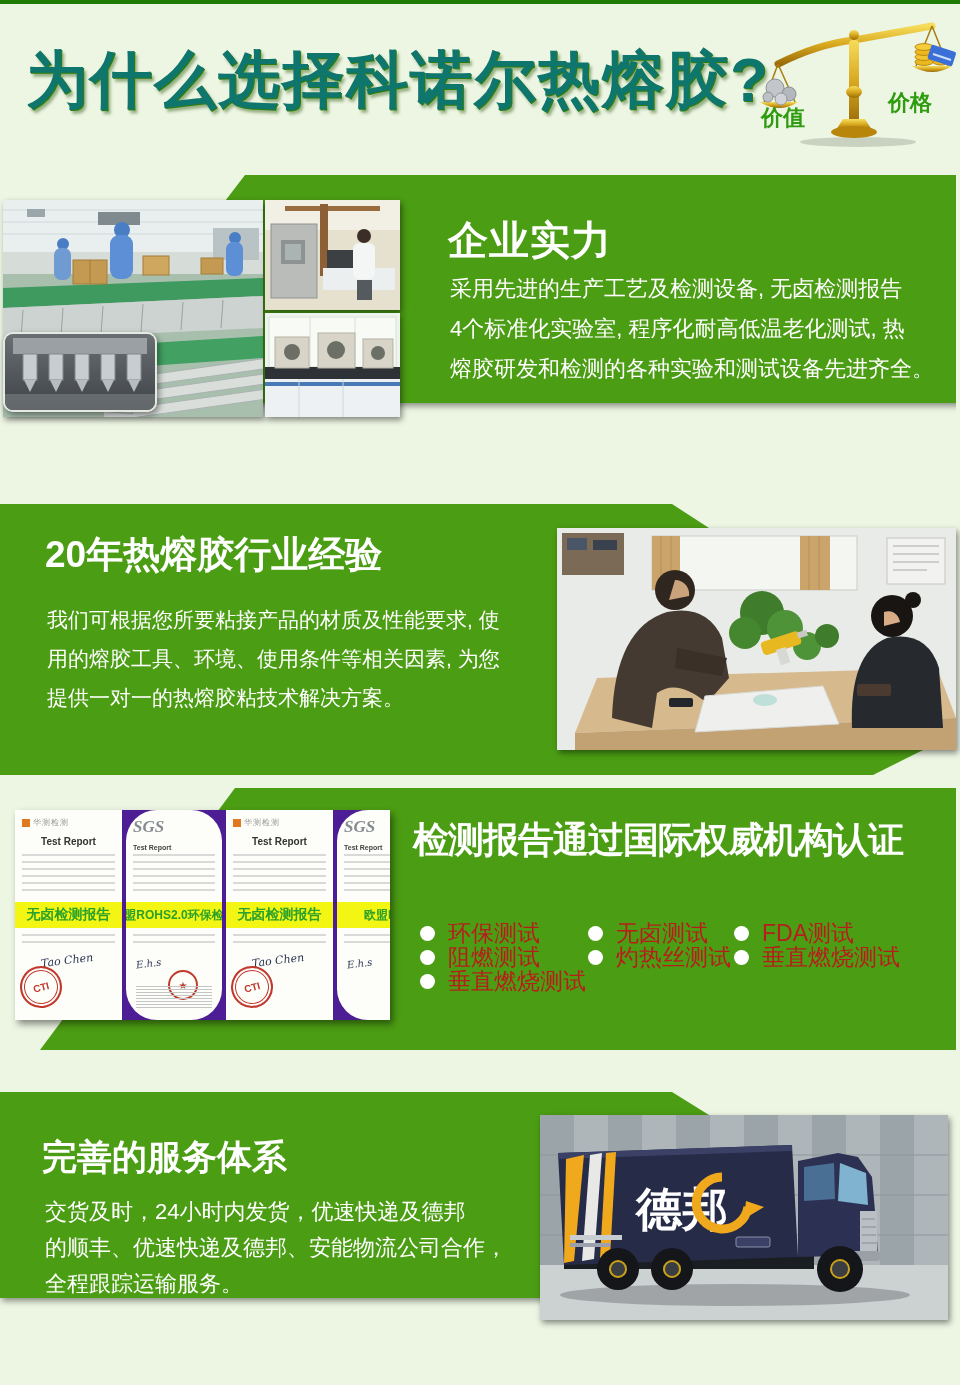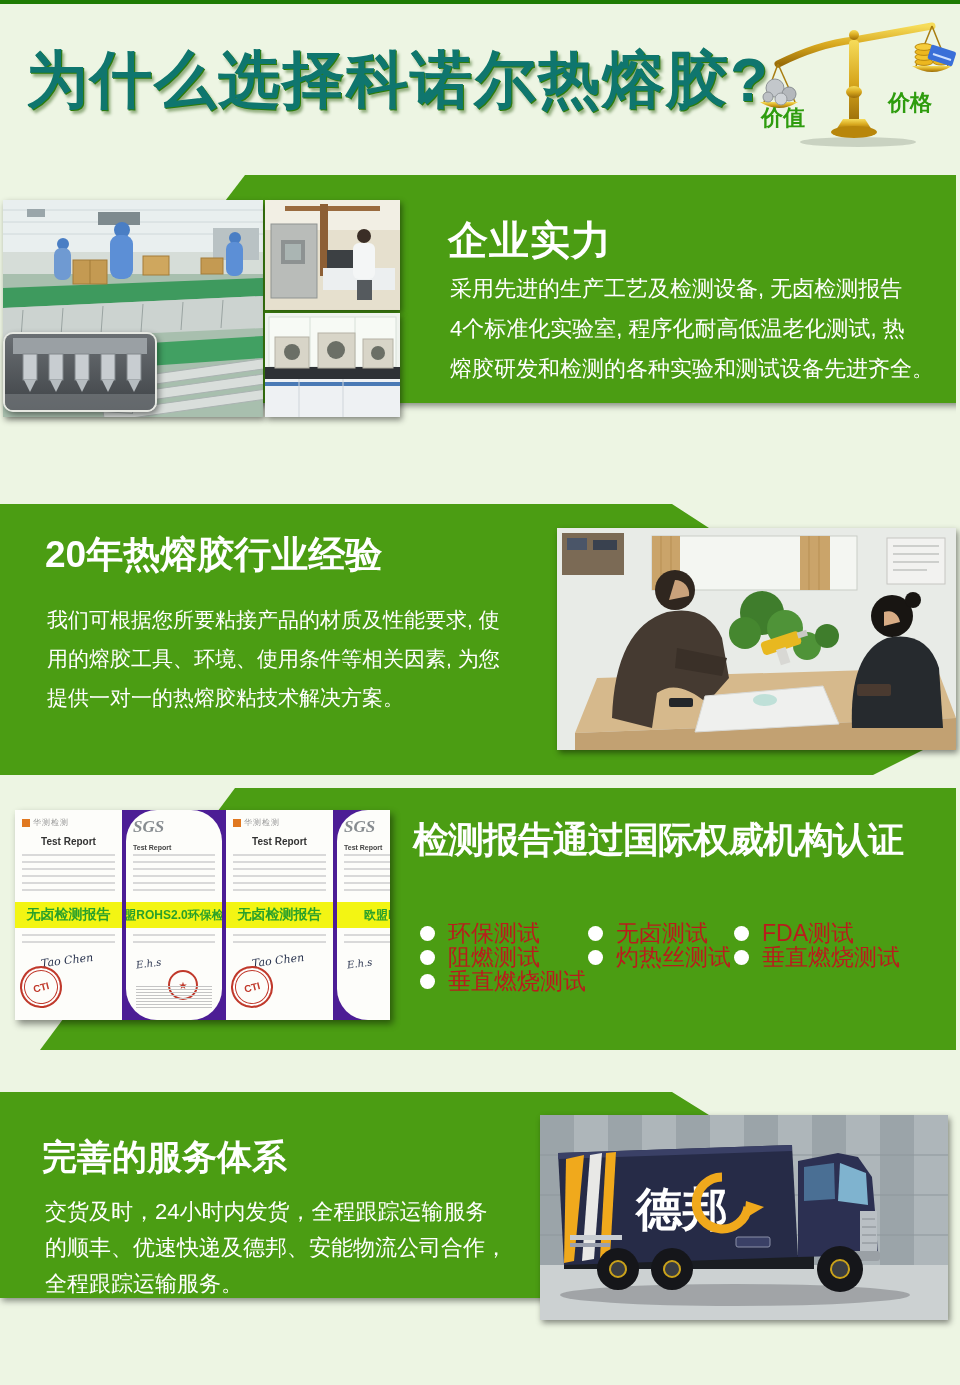--- a/index.html
+++ b/index.html
@@ -417,21 +417,21 @@
         <div class="sig sig-sgs">E.h.s</div>
 
       </div>
     </div>
   </div>
 
   <div class="sec" id="sec4">
     <div class="panel"></div>
     <h2>完善的服务体系</h2>
     <div class="body-lines">
-      <div>交货及时，24小时内发货，全程跟踪运输服务</div>
+      <div>交货及时，24小时内发货，优速快递及德邦</div>
       <div>的顺丰、优速快递及德邦、安能物流公司合作，</div>
       <div>全程跟踪运输服务。</div>
     </div>
 
     <div class="photo ph-truck">
       <svg viewBox="0 0 408 205" preserveAspectRatio="none">
         <rect width="408" height="205" fill="#aeb6ba"></rect>
         <g fill="#9ba4a9">
           <rect x="0" y="0" width="34" height="150"></rect>
             <rect x="68" y="0" width="34" height="150"></rect>

